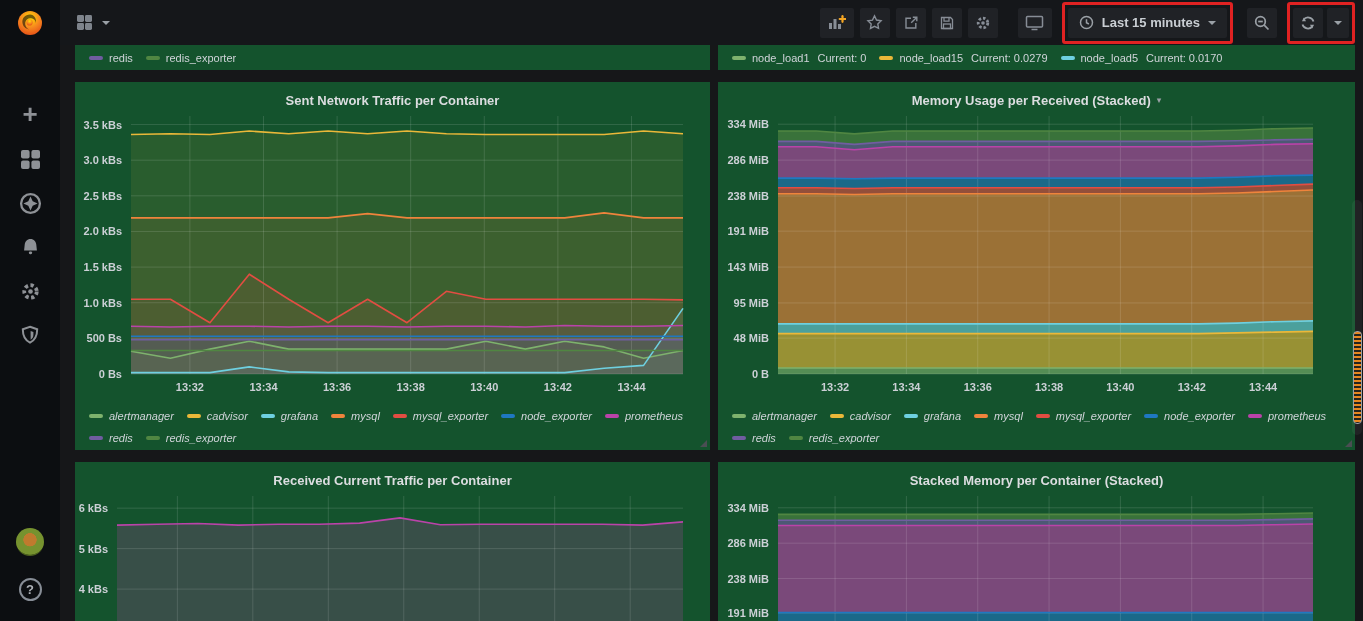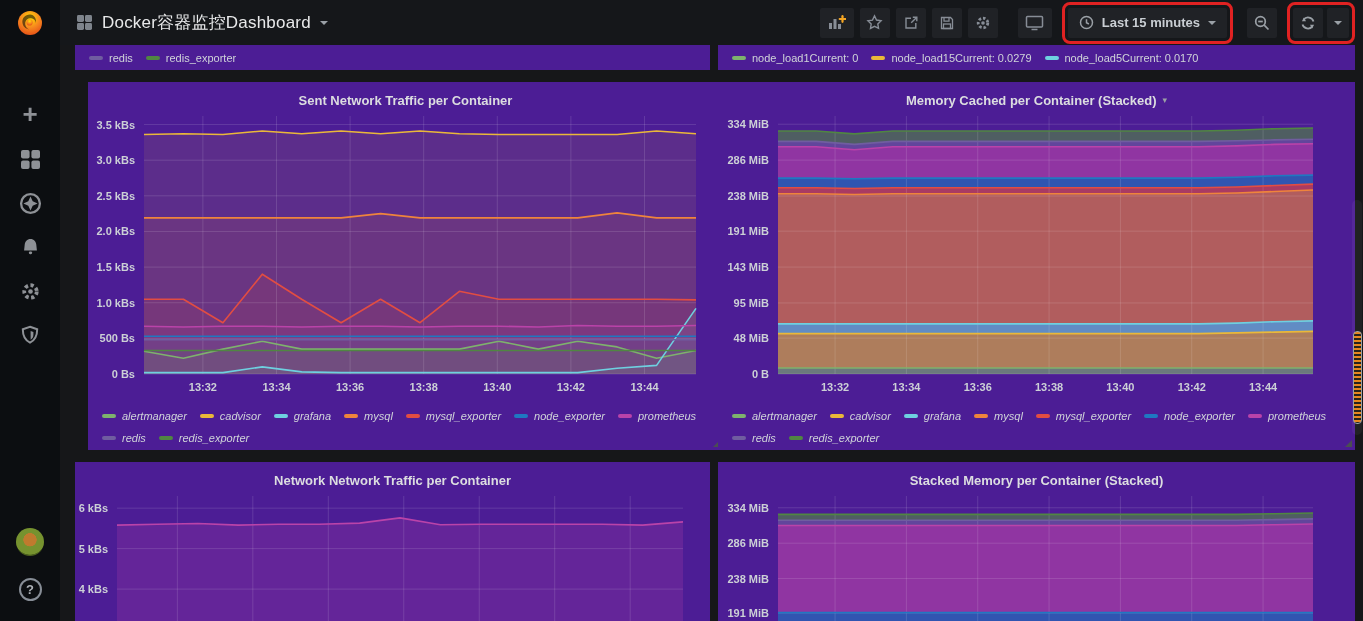--- a/index.html
+++ b/index.html
@@ -15,37 +15,37 @@
   .side-item svg { display:block; }
   
   .navbar { position:absolute; left:60px; top:0; right:0; height:45px; background:#15171a; display:flex; align-items:center; padding:0 8px 0 16px; z-index:20; }
   .nav-title { display:flex; align-items:center; gap:9px; cursor:pointer; }
   .nav-title .ttl { font-size:17px; color:#e8e9ea; font-weight:500; letter-spacing:.2px; }
   .caret { width:0; height:0; border-left:4px solid transparent; border-right:4px solid transparent; border-top:4px solid #9aa0a6; display:inline-block; }
   .nav-right { margin-left:auto; display:flex; align-items:center; }
   .nbtn { width:30px; height:30px; background:#202226; border:none; border-radius:2px; display:flex; align-items:center; justify-content:center; margin-left:6px; cursor:pointer; }
   .nbtn.wide { width:34px; }
   .spacer14 { width:14px; } .spacer8 { width:8px; }
-  .hl { border:3px solid #e02222; border-radius:8px; padding:3px; display:flex; align-items:center; margin-left:10px; }
+  .hl { border:3px solid #e02222; border-radius:3px; padding:3px; display:flex; align-items:center; margin-left:10px; }
   .timepicker { height:30px; background:#202226; border:none; border-radius:2px; display:flex; align-items:center; gap:8px; padding:0 11px; cursor:pointer; }
   .timepicker .tp-label { font-size:13px; font-weight:600; color:#c9ced3; white-space:nowrap; }
   .caretbtn { width:22px; height:30px; background:#202226; border:none; border-radius:2px; display:flex; align-items:center; justify-content:center; margin-left:4px; cursor:pointer; }
   
   .content { position:absolute; left:60px; top:45px; right:0; bottom:0; overflow:hidden; background:#161719; }
-  .panel { position:absolute; background:#4c1d95; }
+  .panel { position:absolute; background:#14532d; }
   .ptitle { height:28px; display:flex; align-items:center; justify-content:center; gap:6px; padding-top:8px; }
   .ptitle span.t { font-size:13px; font-weight:600; color:#dcdde0; cursor:pointer; white-space:nowrap; }
   .ptitle .pcaret { font-size:9px; color:#9aa0a6; }
   svg.chart { display:block; }
   .tick { fill:#ccd0d6; font-size:11px; font-weight:700; }
   .legend { padding:5px 0 0 14px;font-style:italic; }
   .lrow { height:22px; display:flex; align-items:center; flex-wrap:nowrap; }
   .litem { margin-right:13px; font-size:11px; color:#d0d4d9; display:inline-flex; align-items:center; cursor:pointer; white-space:nowrap; }
   .sw { display:inline-block; width:14px; height:4px; border-radius:2px; margin-right:6px; }
-  .cur { margin-left:0; }
+  .cur { margin-left:8px; }
   .plegend { height:25px; display:flex; align-items:center; padding-left:14px; }
   .rsz { position:absolute; right:3px; bottom:3px; width:0; height:0; border-left:7px solid transparent; border-bottom:7px solid #4a4e53; }
   
   .sb-track { position:absolute; right:1px; top:200px; width:10px; height:235px; background:rgba(255,255,255,.05); border-radius:5px; z-index:40; }
   .sb-thumb { position:absolute; right:1px; top:331px; width:9px; height:93px; border:1px solid #9aa0a6; border-radius:4px;
     background:repeating-linear-gradient(180deg,#e8871e 0 2px,#26231e 2px 4px); z-index:41; cursor:pointer; }
   .icon-plus { font-size:26px; font-weight:700; color:#8e9196; line-height:1; }
   .qmark { width:23px; height:23px; border:2px solid #878d96; border-radius:50%; display:flex; align-items:center; justify-content:center; font-size:13px; font-weight:700; color:#aeb2b8; }
   .avatar { width:28px; height:28px; border-radius:50%;
     background:radial-gradient(circle at 50% 42%, #c07a2e 0 30%, #76922f 32% 68%, #4c601e 70%); }
@@ -112,21 +112,20 @@
 </nav>
 
 <header class="navbar">
   <div class="nav-title">
     <svg width="17" height="17" viewBox="0 0 17 17" fill="#7e848c">
       <rect x="1" y="1" width="7" height="7" rx="1.4"></rect>
         <rect x="9" y="1" width="7" height="7" rx="1.4"></rect>
       <rect x="1" y="9" width="7" height="7" rx="1.4"></rect>
         <rect x="9" y="9" width="7" height="7" rx="1.4"></rect>
     </svg>
-    <span class="ttl">Docker容器监控Dashboard</span>
     <span class="caret"></span>
   </div>
 
   <div class="nav-right">
     <button class="nbtn wide">
       <svg width="19" height="16" viewBox="0 0 19 16">
         <g fill="#878d96">
             <rect x="2" y="8" width="3" height="6"></rect>
             <rect x="6.5" y="4" width="3" height="10"></rect>
             <rect x="11" y="9" width="3" height="5"></rect>
@@ -232,21 +231,21 @@
           <span class="cur">Current: 0.0279</span>
         </span>
         <span class="litem">
           <i class="sw" style="background: rgb(110, 208, 224);"></i>
           <span>node_load5</span>
           <span class="cur">Current: 0.0170</span>
         </span>
       </div>
   </div>
 
-  <section class="panel" style="left:28px;top:37px;width:635px;height:368px">
+  <section class="panel" style="left:15px;top:37px;width:635px;height:368px">
     <div class="ptitle">
         <span class="t">Sent Network Traffic per Container</span>
       </div>
     <svg class="chart" width="635" height="290">
         <path d="M56.0 241.2L95.4 248.3L134.9 239.1L174.3 231.2L213.7 239.1L253.1 239.1L292.6 239.1L332.0 239.1L371.4 239.1L410.9 231.2L450.3 239.1L489.7 231.2L529.1 236.9L568.6 248.3L608.0 240.5L608.0 264.0L56.0 264.0Z" fill="#7EB26D" fill-opacity="0.1"></path>
         <path d="M56.0 24.5L95.4 23.8L134.9 24.5L174.3 21.0L213.7 23.8L253.1 21.0L292.6 23.8L332.0 21.0L371.4 23.8L410.9 24.5L450.3 24.5L489.7 24.5L529.1 24.5L568.6 21.0L608.0 23.8L608.0 264.0L56.0 264.0Z" fill="#EAB839" fill-opacity="0.1"></path>
         <path d="M56.0 262.6L95.4 262.6L134.9 262.6L174.3 256.9L213.7 261.9L253.1 262.6L292.6 262.6L332.0 262.6L371.4 262.6L410.9 262.6L450.3 262.6L489.7 262.6L529.1 258.3L568.6 255.4L608.0 198.4L608.0 264.0L56.0 264.0Z" fill="#6ED0E0" fill-opacity="0.1"></path>
         <path d="M56.0 107.9L95.4 107.9L134.9 107.9L174.3 107.9L213.7 107.9L253.1 107.9L292.6 103.6L332.0 107.9L371.4 107.9L410.9 107.9L450.3 107.9L489.7 107.9L529.1 102.9L568.6 107.9L608.0 107.9L608.0 264.0L56.0 264.0Z" fill="#EF843C" fill-opacity="0.1"></path>
         <path d="M56.0 189.2L95.4 189.2L134.9 212.7L174.3 164.2L213.7 189.2L253.1 212.7L292.6 189.2L332.0 212.7L371.4 181.3L410.9 189.2L450.3 189.2L489.7 189.2L529.1 189.2L568.6 189.2L608.0 189.9L608.0 264.0L56.0 264.0Z" fill="#E24D42" fill-opacity="0.1"></path>
         <path d="M56.0 226.2L95.4 226.2L134.9 226.2L174.3 226.2L213.7 226.2L253.1 226.2L292.6 226.2L332.0 226.2L371.4 226.2L410.9 226.2L450.3 226.2L489.7 226.2L529.1 226.2L568.6 226.2L608.0 226.2L608.0 264.0L56.0 264.0Z" fill="#1F78C1" fill-opacity="0.1"></path>
@@ -333,21 +332,21 @@
             <i class="sw" style="background: rgb(80, 134, 66);"></i>
             <span>redis_exporter</span>
           </span>
         </div>
       </div>
     <i class="rsz"></i>
   </section>
 
   <section class="panel" style="left:658px;top:37px;width:637px;height:368px">
     <div class="ptitle">
-      <span class="t">Memory Cached per Container (Stacked)</span>
+      <span class="t">Memory Usage per Received (Stacked)</span>
       <span class="pcaret">▾</span>
     </div>
     <svg class="chart" width="637" height="290">
         <path d="M60.0 258.0L98.2 258.0L136.4 258.0L174.6 258.0L212.9 258.0L251.1 258.0L289.3 258.0L327.5 258.0L365.7 258.0L403.9 258.0L442.1 258.0L480.4 258.0L518.6 258.0L556.8 258.0L595.0 258.0L595.0 264.0L60.0 264.0Z" fill="#7EB26D" fill-opacity="0.62"></path>
         <path d="M60.0 223.6L98.2 223.6L136.4 223.6L174.6 223.6L212.9 223.6L251.1 223.6L289.3 223.6L327.5 223.6L365.7 223.6L403.9 223.6L442.1 223.6L480.4 223.6L518.6 222.9L556.8 222.1L595.0 221.4L595.0 258.0L556.8 258.0L518.6 258.0L480.4 258.0L442.1 258.0L403.9 258.0L365.7 258.0L327.5 258.0L289.3 258.0L251.1 258.0L212.9 258.0L174.6 258.0L136.4 258.0L98.2 258.0L60.0 258.0Z" fill="#EAB839" fill-opacity="0.62"></path>
         <path d="M60.0 213.9L98.2 213.9L136.4 213.9L174.6 213.9L212.9 213.9L251.1 213.9L289.3 213.9L327.5 213.9L365.7 213.9L403.9 213.9L442.1 213.9L480.4 213.9L518.6 213.1L556.8 211.7L595.0 210.9L595.0 221.4L556.8 222.1L518.6 222.9L480.4 223.6L442.1 223.6L403.9 223.6L365.7 223.6L327.5 223.6L289.3 223.6L251.1 223.6L212.9 223.6L174.6 223.6L136.4 223.6L98.2 223.6L60.0 223.6Z" fill="#6ED0E0" fill-opacity="0.62"></path>
         <path d="M60.0 83.8L98.2 83.8L136.4 84.5L174.6 83.8L212.9 83.8L251.1 83.8L289.3 83.8L327.5 83.8L365.7 83.8L403.9 83.8L442.1 83.8L480.4 83.8L518.6 83.0L556.8 81.5L595.0 80.0L595.0 210.9L556.8 211.7L518.6 213.1L480.4 213.9L442.1 213.9L403.9 213.9L365.7 213.9L327.5 213.9L289.3 213.9L251.1 213.9L212.9 213.9L174.6 213.9L136.4 213.9L98.2 213.9L60.0 213.9Z" fill="#EF843C" fill-opacity="0.62"></path>
         <path d="M60.0 77.8L98.2 77.8L136.4 78.5L174.6 77.8L212.9 77.8L251.1 77.8L289.3 77.8L327.5 77.8L365.7 77.8L403.9 77.8L442.1 77.8L480.4 77.8L518.6 77.0L556.8 75.5L595.0 74.1L595.0 80.0L556.8 81.5L518.6 83.0L480.4 83.8L442.1 83.8L403.9 83.8L365.7 83.8L327.5 83.8L289.3 83.8L251.1 83.8L212.9 83.8L174.6 83.8L136.4 84.5L98.2 83.8L60.0 83.8Z" fill="#E24D42" fill-opacity="0.62"></path>
         <path d="M60.0 68.1L98.2 68.1L136.4 68.8L174.6 68.1L212.9 68.1L251.1 68.1L289.3 68.1L327.5 68.1L365.7 68.1L403.9 68.1L442.1 68.1L480.4 68.1L518.6 67.3L556.8 65.8L595.0 65.1L595.0 74.1L556.8 75.5L518.6 77.0L480.4 77.8L442.1 77.8L403.9 77.8L365.7 77.8L327.5 77.8L289.3 77.8L251.1 77.8L212.9 77.8L174.6 77.8L136.4 78.5L98.2 77.8L60.0 77.8Z" fill="#1F78C1" fill-opacity="0.62"></path>
         <path d="M60.0 36.7L98.2 36.7L136.4 39.7L174.6 36.7L212.9 36.7L251.1 36.7L289.3 36.7L327.5 36.7L365.7 36.7L403.9 36.7L442.1 36.7L480.4 36.7L518.6 35.9L556.8 34.4L595.0 33.7L595.0 65.1L556.8 65.8L518.6 67.3L480.4 68.1L442.1 68.1L403.9 68.1L365.7 68.1L327.5 68.1L289.3 68.1L251.1 68.1L212.9 68.1L174.6 68.1L136.4 68.8L98.2 68.1L60.0 68.1Z" fill="#BA43A9" fill-opacity="0.62"></path>
@@ -433,21 +432,21 @@
             <i class="sw" style="background: rgb(80, 134, 66);"></i>
             <span>redis_exporter</span>
           </span>
         </div>
       </div>
     <i class="rsz"></i>
   </section>
 
   <section class="panel" style="left:15px;top:417px;width:635px;height:240px">
     <div class="ptitle">
-        <span class="t">Network Network Traffic per Container</span>
+        <span class="t">Received Current Traffic per Container</span>
       </div>
     <svg class="chart" width="635" height="290">
         <path d="M42.0 35.1L82.4 34.3L122.9 33.5L163.3 35.1L203.7 34.3L244.1 34.3L284.6 33.1L325.0 27.9L365.4 34.7L405.9 34.3L446.3 34.3L486.7 34.3L527.1 34.3L567.6 35.1L608.0 31.9L608.0 261.0L42.0 261.0Z" fill="#BA43A9" fill-opacity="0.22"></path>
         <line x1="102.37333333333339" x2="102.37333333333339" y1="6" y2="261" stroke="rgba(255,255,255,.13)"></line>
         <line x1="177.84000000000006" x2="177.84000000000006" y1="6" y2="261" stroke="rgba(255,255,255,.13)"></line>
         <line x1="253.3066666666667" x2="253.3066666666667" y1="6" y2="261" stroke="rgba(255,255,255,.13)"></line>
         <line x1="328.77333333333337" x2="328.77333333333337" y1="6" y2="261" stroke="rgba(255,255,255,.13)"></line>
         <line x1="404.24000000000007" x2="404.24000000000007" y1="6" y2="261" stroke="rgba(255,255,255,.13)"></line>
         <line x1="479.7066666666667" x2="479.7066666666667" y1="6" y2="261" stroke="rgba(255,255,255,.13)"></line>
         <line x1="555.1733333333334" x2="555.1733333333334" y1="6" y2="261" stroke="rgba(255,255,255,.13)"></line>

